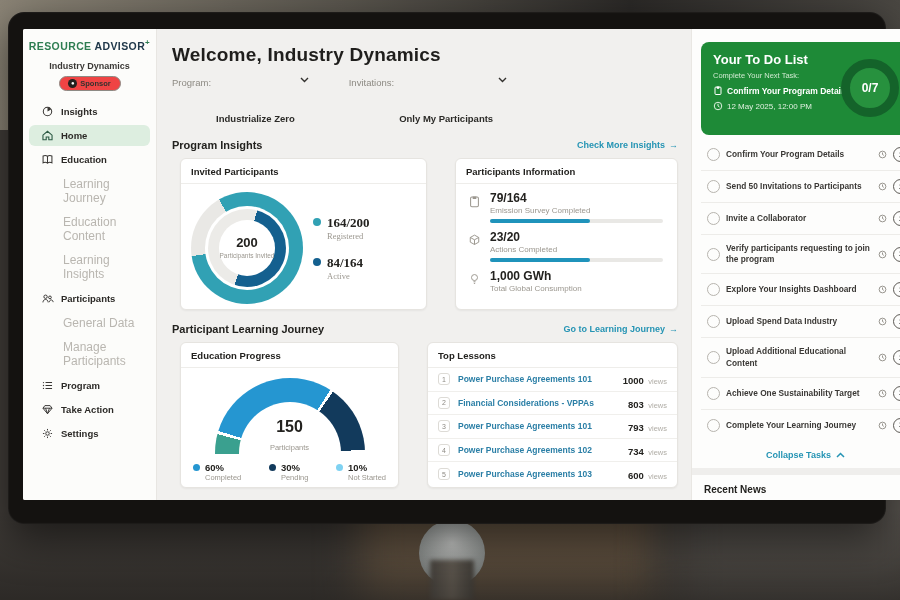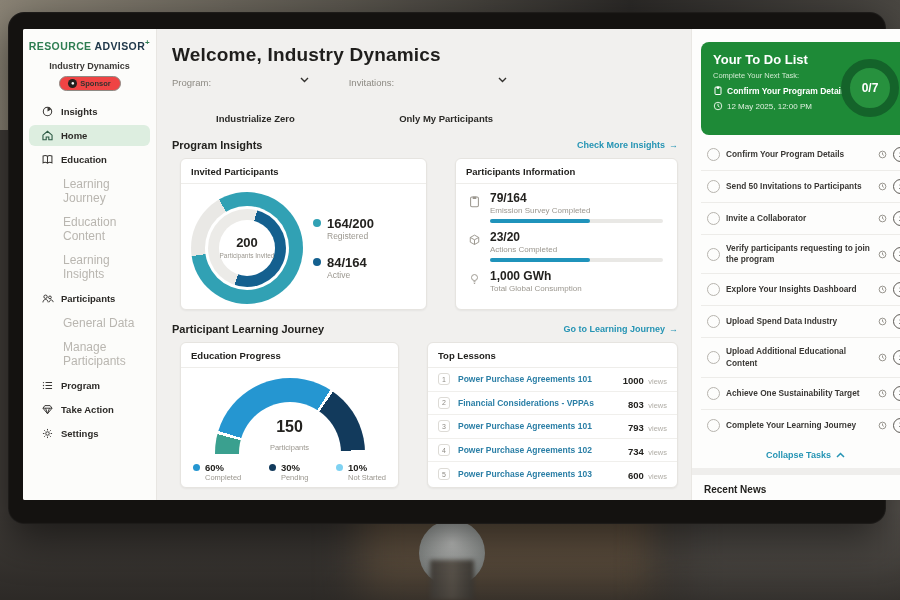--- a/index.html
+++ b/index.html
@@ -71,21 +71,21 @@
     background:conic-gradient(from 15deg,#14608f 0 51%,#ecebe8 51% 100%); }
   .ring-i::after { content:""; position:absolute; inset:11px; border-radius:50%; background:#fff; }
   .donut-c { position:absolute; inset:0; display:flex; flex-direction:column; align-items:center;
     justify-content:center; text-align:center; }
   .donut-c b { font-size:13px; color:#23221f; }
   .donut-c span { font-size:6.5px; color:#9b978f; margin-top:2px; width:56px; line-height:1.3; }
   .legend-v { display:flex; flex-direction:column; gap:14px; }
   .lv-item { display:flex; gap:6px; align-items:flex-start; }
   .lv-dot { width:8px; height:8px; border-radius:50%; margin-top:3px; flex:none; }
   .lv-item b { font-size:13px; color:#23221f; display:block; }
-  .lv-item span { font-size:8.5px; color:#9b978f; }
+  .lv-item span { font-size:8.5px; color:#9b978f;font-family:Liberation Serif, serif; }
 
   
   .card-pinfo { flex:1; height:152px; }
   .stat { display:flex; gap:9px; padding:7px 14px 0 12px; }
   .stat svg { margin-top:3px; flex:none; }
   .stat-b { flex:1; }
   .stat-b b { font-size:12px; color:#23221f; display:block; }
   .stat-b span { font-size:8px; color:#9b978f; display:block; margin-top:1px; }
   .bar { height:4px; background:#e9e8e5; border-radius:2px; margin-top:4px; width:100%; }
   .bar i { display:block; height:4px; border-radius:2px; background:#1f93bb; width:58%; }

